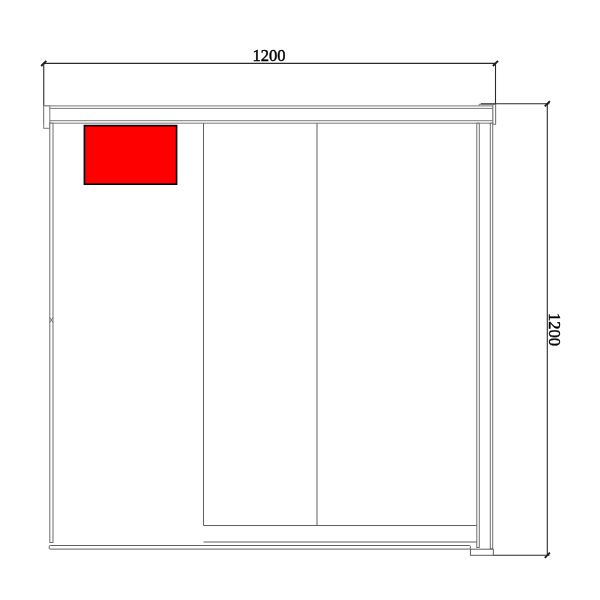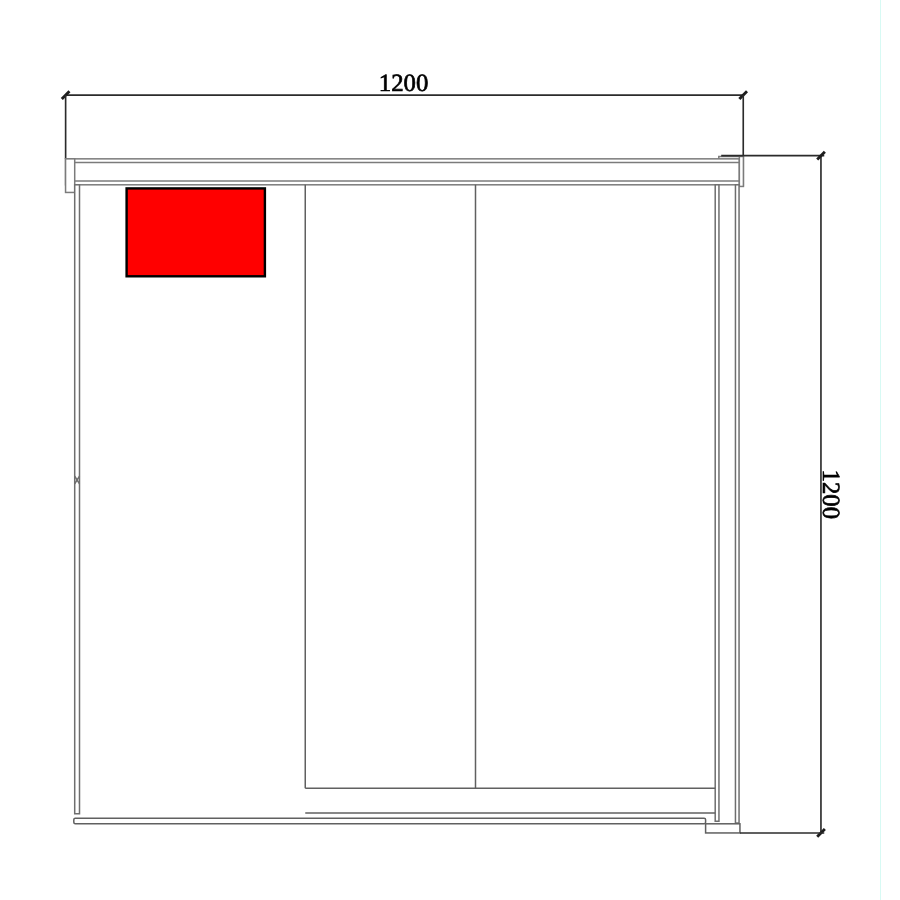--- a/index.html
+++ b/index.html
@@ -1,16 +1,16 @@
 <!DOCTYPE html>
 <html><head>
 <meta charset="utf-8">
 <style>
   html,body{margin:0;padding:0;background:#ffffff;}
-  .page{width:587px;height:600px;position:relative;background:#5eead4;overflow:hidden;}
+  .page{width:587px;height:600px;position:relative;background:#fef9c3;overflow:hidden;}
   text{font-family:"Liberation Serif", serif;fill:#000000;}
 </style>
 </head>
 <body>
 <div class="page">
 <svg width="600" height="600" viewBox="0 0 600 600" xmlns="http://www.w3.org/2000/svg">
 
   <rect x="0" y="0" width="600" height="600" fill="#ffffff"></rect>
 
   <line x1="43.75" y1="63.4" x2="495.5" y2="63.4" stroke="#2b2b2b" stroke-width="1.1"></line>

